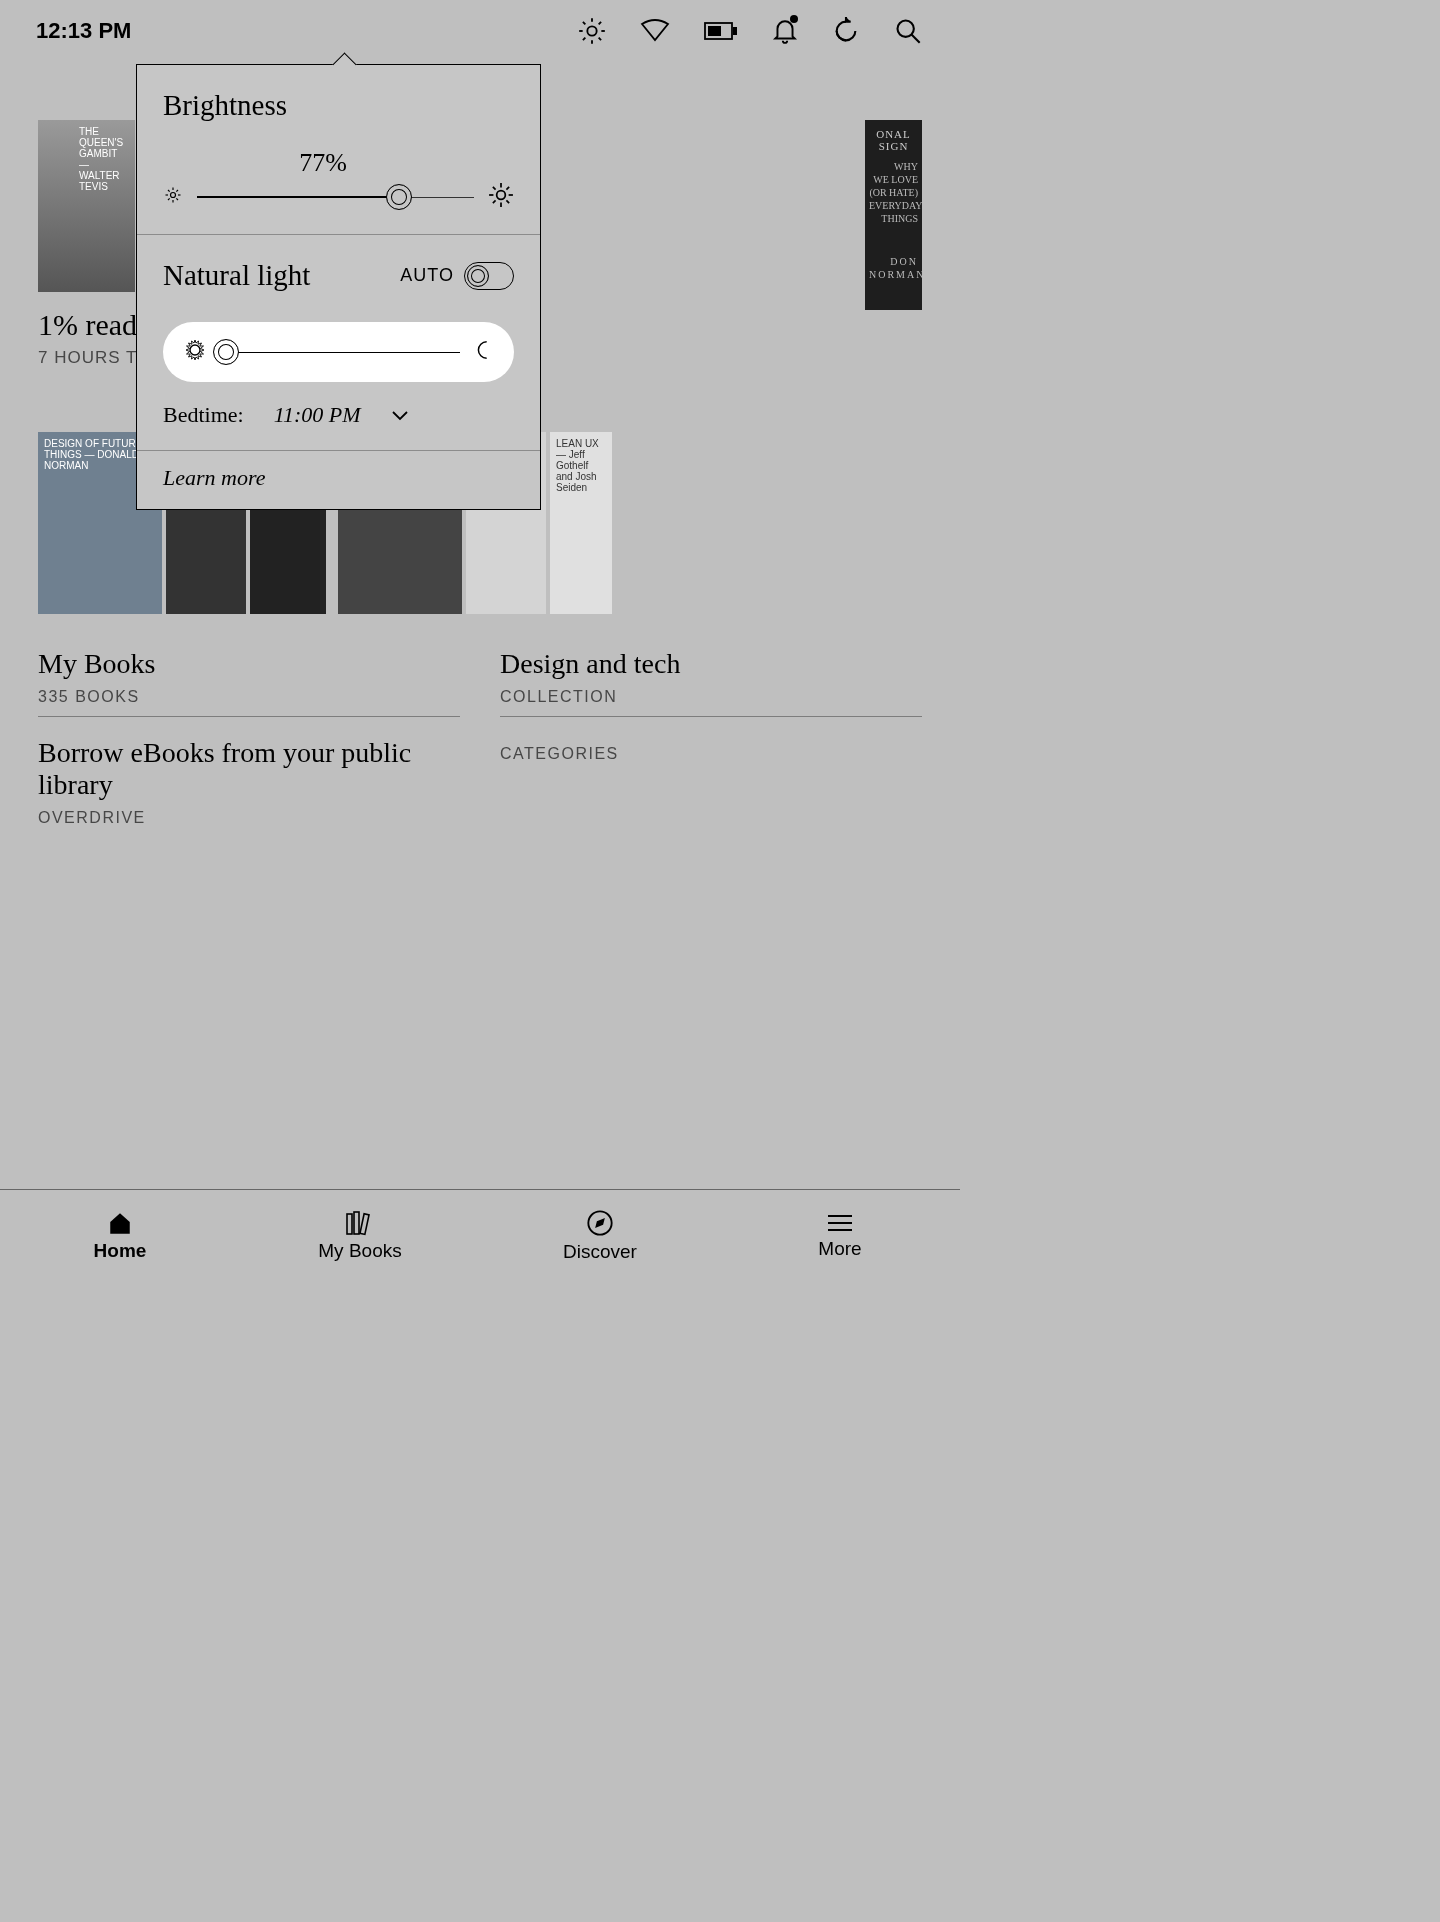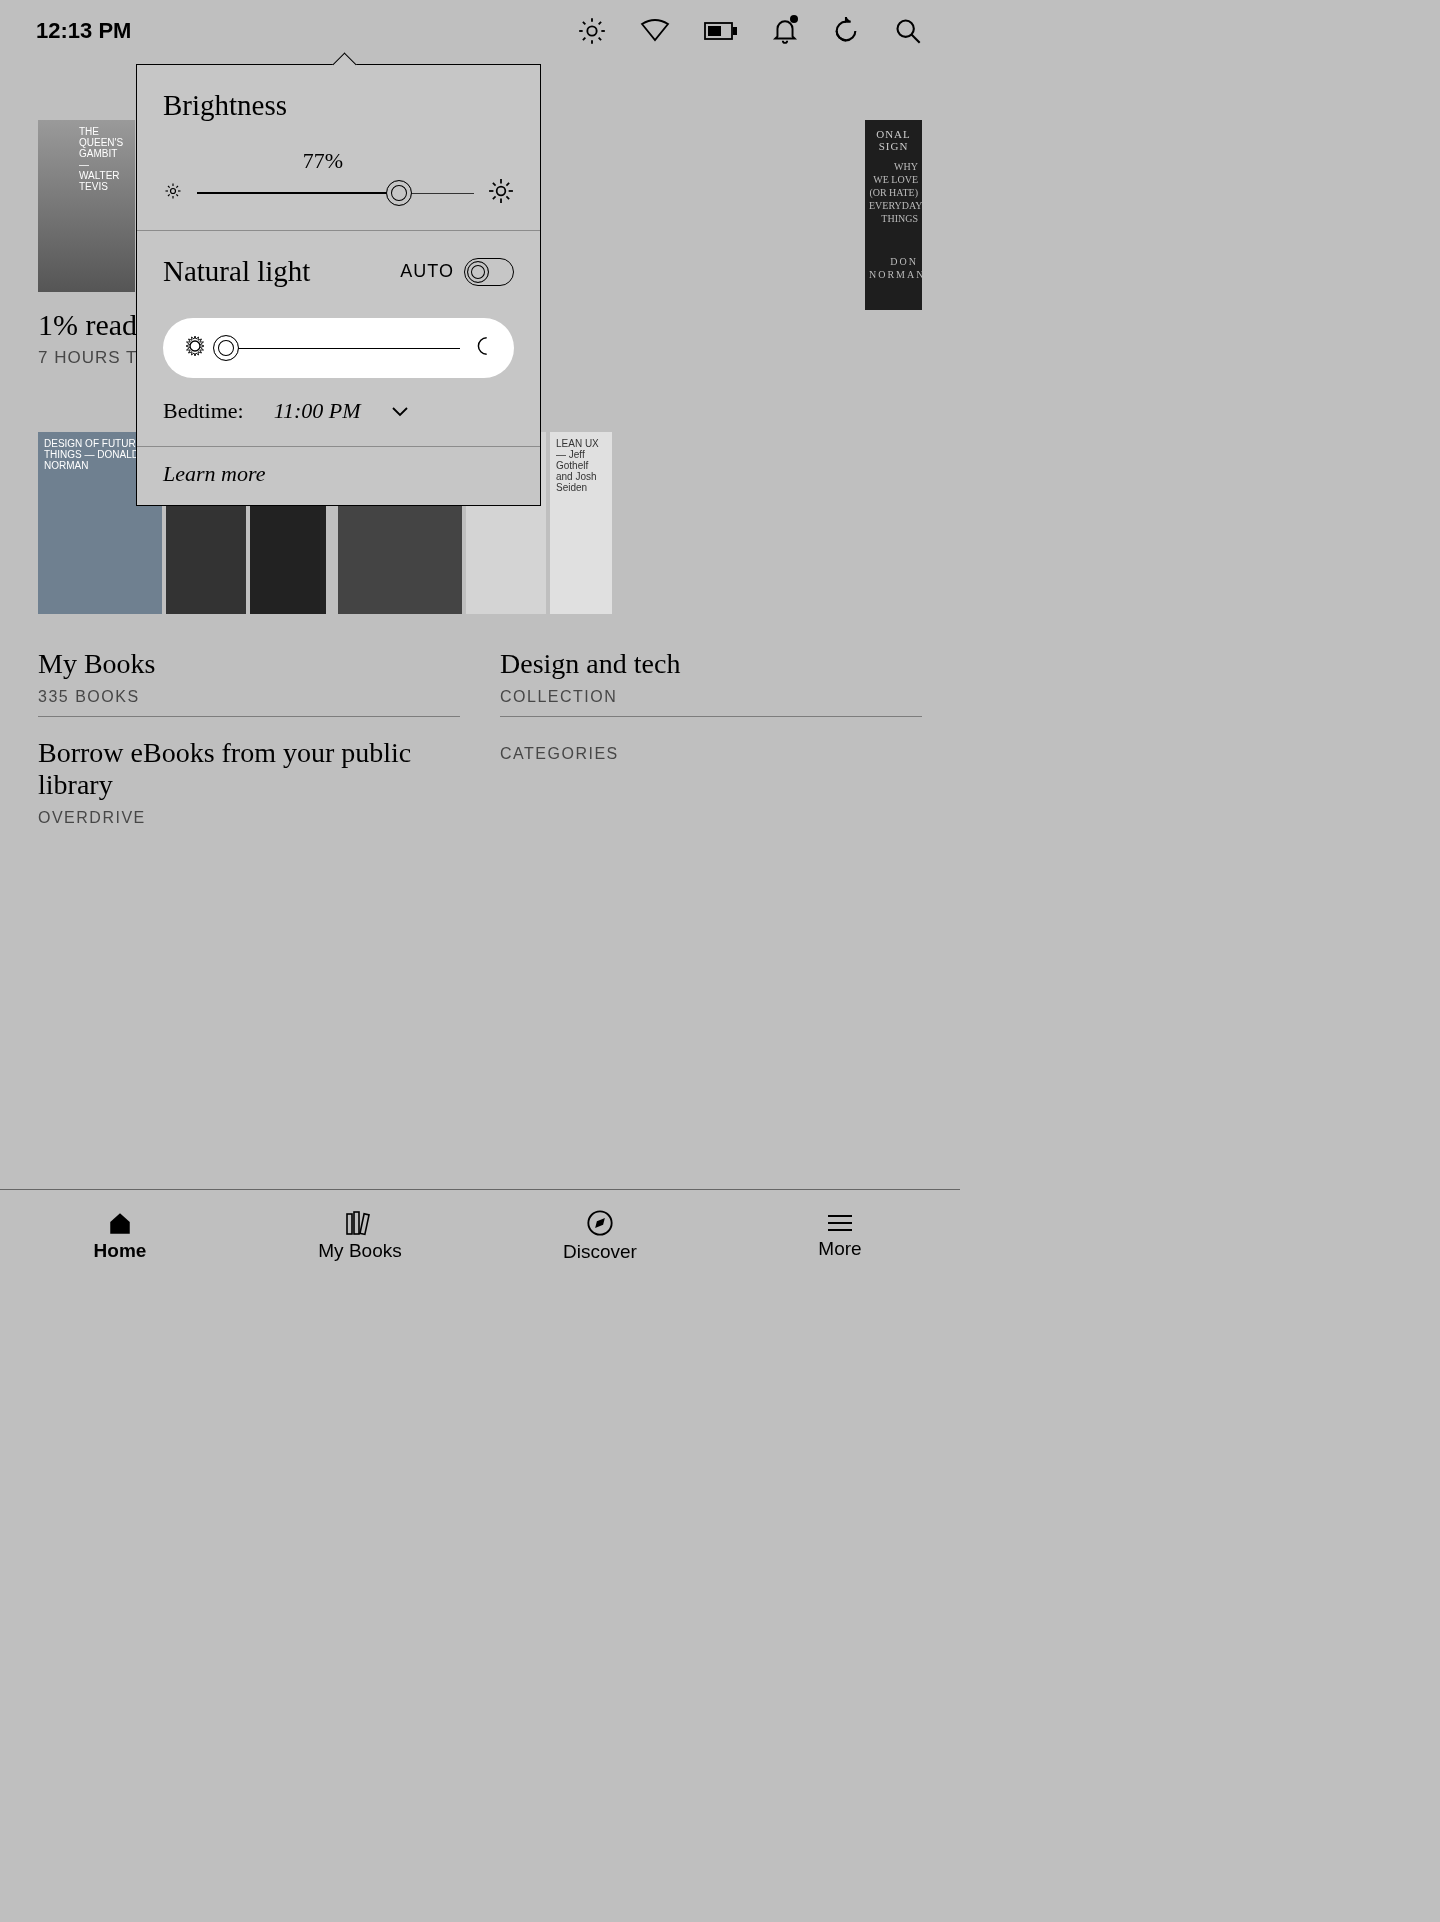--- a/index.html
+++ b/index.html
@@ -42,21 +42,21 @@
   .bottom-nav { position: absolute; left: 0; right: 0; bottom: 0; height: 92px; border-top: 1px solid #666; display: flex; }
   .nav-item { flex: 1; display: flex; flex-direction: column; align-items: center; justify-content: center; gap: 4px; font-family: -apple-system, Helvetica, Arial, sans-serif; }
   .nav-item span { font-size: 19px; }
   .nav-item.active span { font-weight: 700; }
 
   
   .popover { position: absolute; top: 64px; left: 136px; width: 405px; background: #c6c6c6; border: 1px solid #000; }
   .popover::before { content: ""; position: absolute; top: -9px; left: 199px; width: 16px; height: 16px; background: #c6c6c6; border-top: 1px solid #000; border-left: 1px solid #000; transform: rotate(45deg); }
   .pop-section { padding: 24px 26px 22px; }
   .pop-title { font-size: 29px; }
-  .brightness-block .pct { font-size: 22px; text-align: center; margin-top: 26px; margin-left: 130px; width: 60px; }
+  .brightness-block .pct { font-size: 26px; text-align: center; margin-top: 26px; margin-left: 130px; width: 60px; }
   .slider-row { display: flex; align-items: center; gap: 14px; margin-top: 4px; }
   .slider-track { position: relative; flex: 1; height: 2px; }
   .slider-track .fill { position: absolute; left: 0; top: 0; height: 2px; background: #000; }
   .slider-track .rest { position: absolute; top: 1px; height: 1px; background: #333; }
   .slider-thumb { position: absolute; top: 50%; transform: translate(-50%,-50%); width: 26px; height: 26px; border-radius: 50%; background: #c6c6c6; border: 1.5px solid #000; box-shadow: inset 0 0 0 4px #c6c6c6, inset 0 0 0 5px #000; }
 
   .divider { height: 1px; background: #8c8c8c; }
 
   .nl-header { display: flex; align-items: center; justify-content: space-between; }
   .auto-group { display: flex; align-items: center; gap: 10px; }

